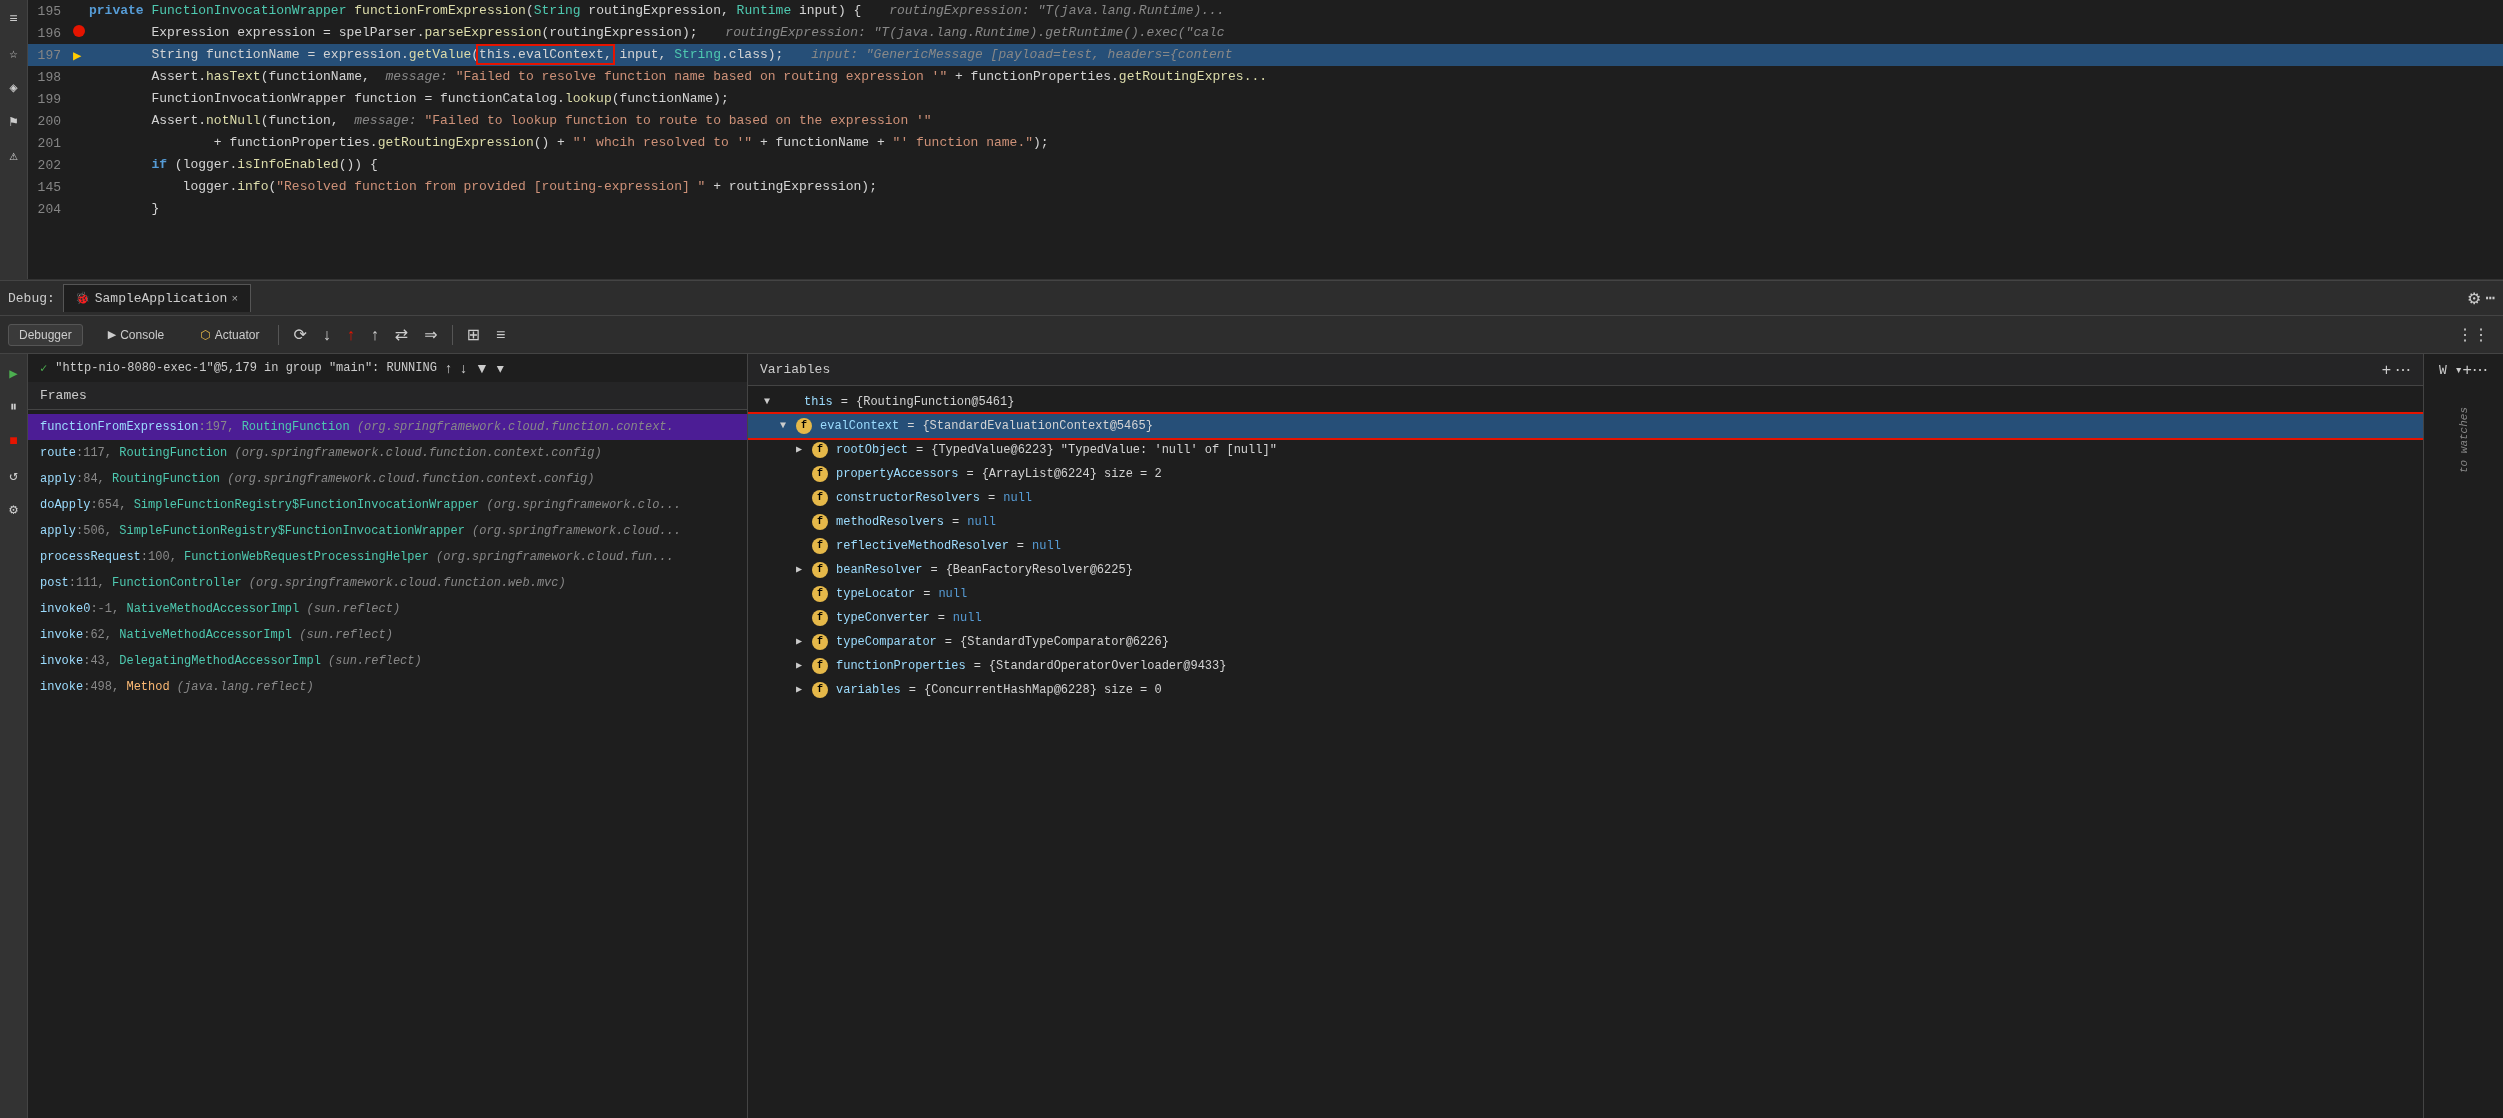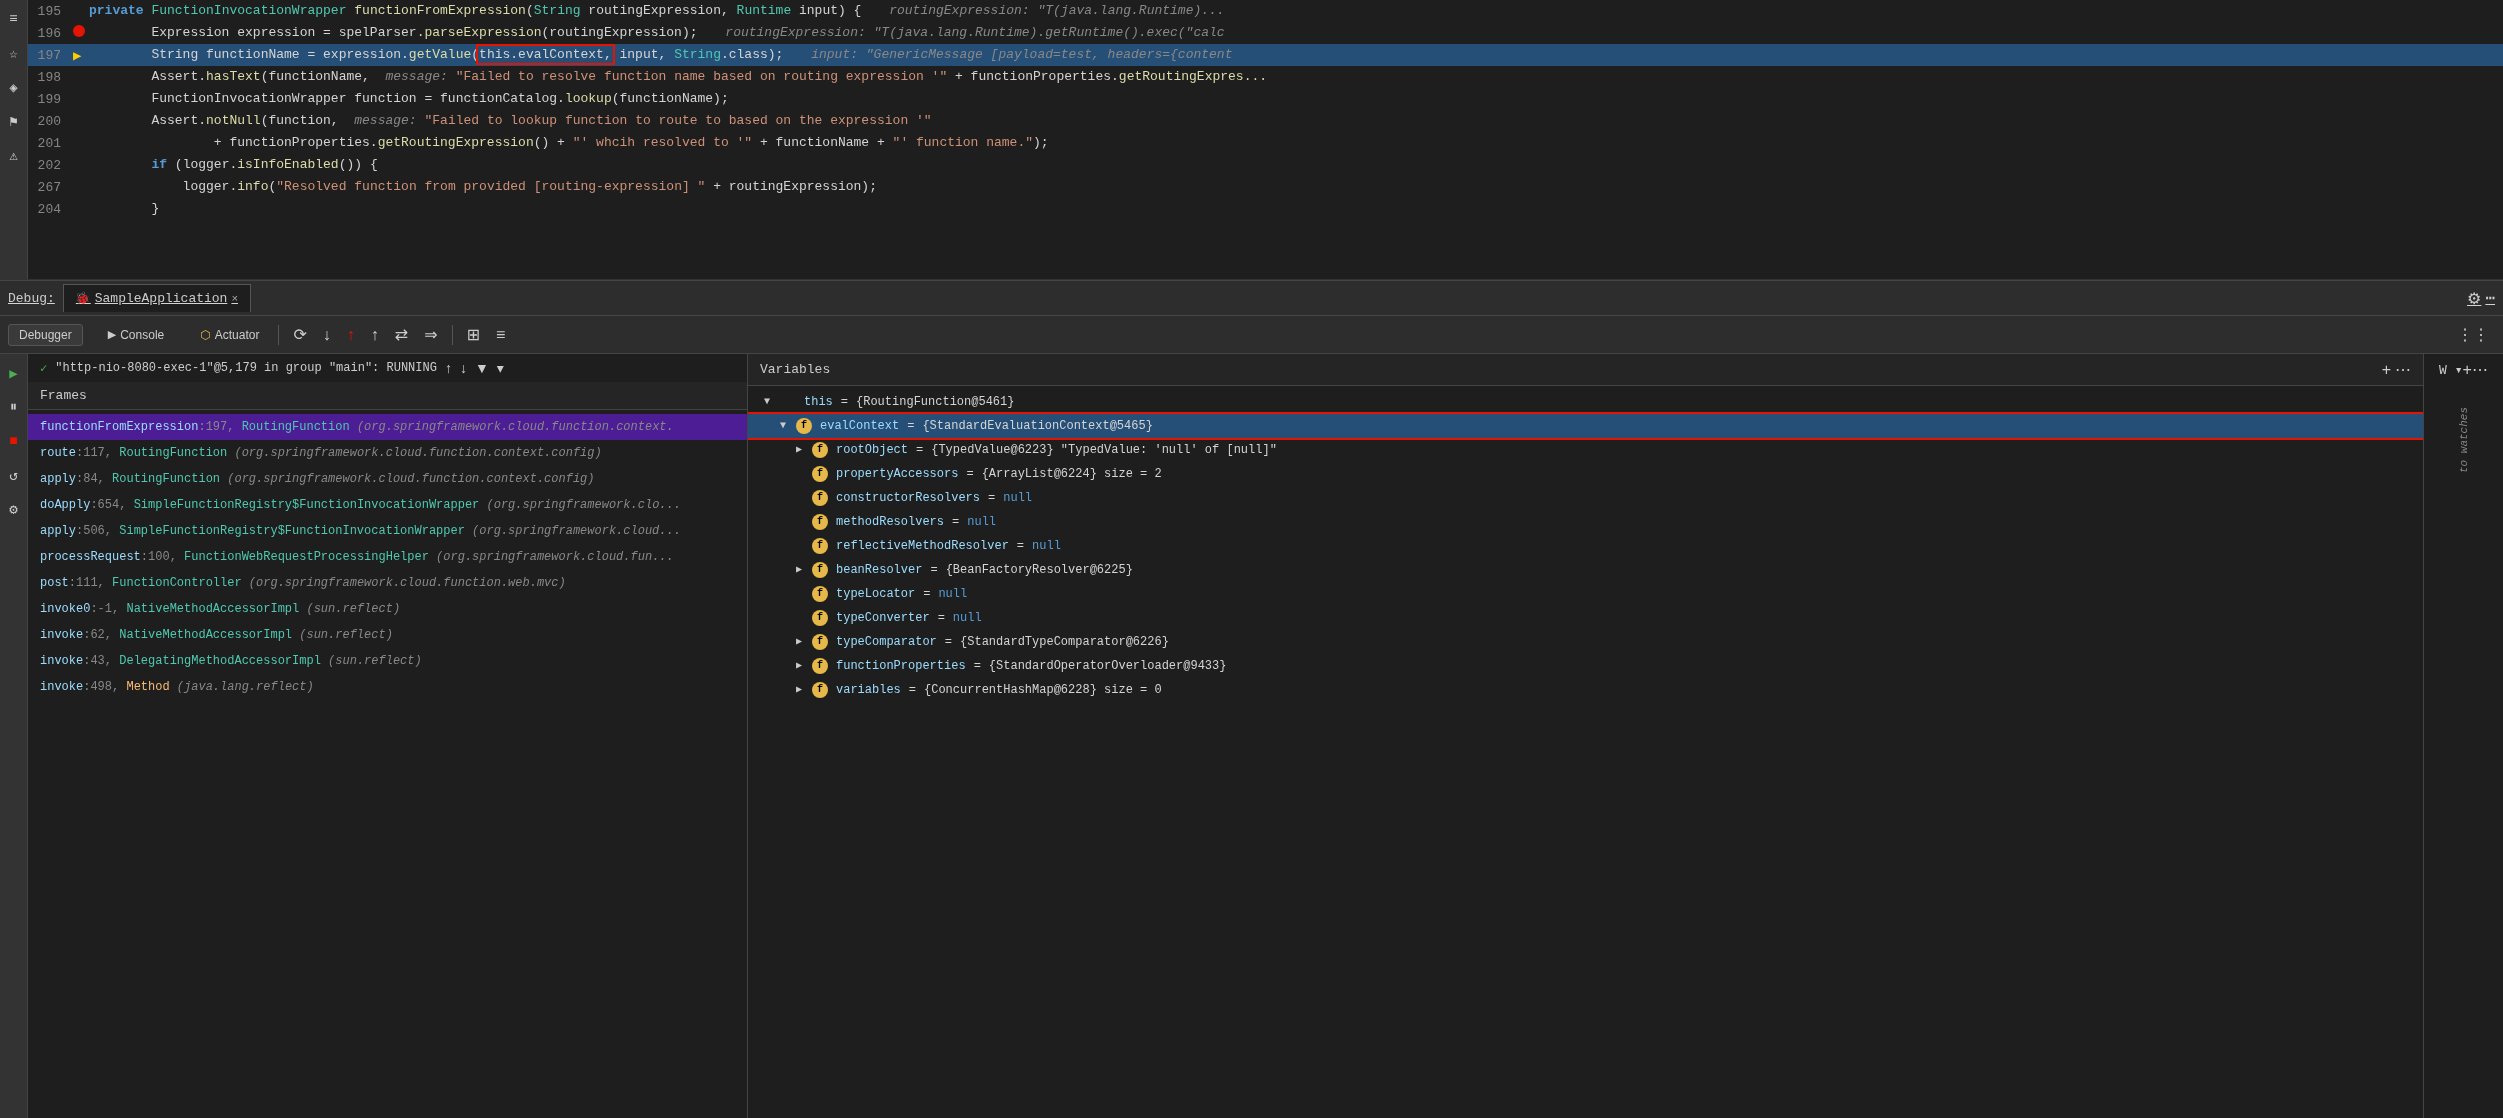--- a/index.html
+++ b/index.html
@@ -86,21 +86,20 @@
 
     
     .debug-tab-bar {
       background: #2d2d2d;
       height: 36px;
       display: flex;
       align-items: center;
       padding: 0 8px;
       border-bottom: 1px solid #444;
       border-top: 1px solid #444;
-      text-decoration: underline;
     }
 
     .debug-label {
       color: #ccc;
       font-size: 13px;
       margin-right: 8px;
     }
 
     .debug-tab {
       display: flex;
@@ -441,21 +440,21 @@
 
       <div class="line">
         <div class="line-number">202</div>
         <div class="line-marker"></div>
         <div class="line-content">
           &nbsp;&nbsp;&nbsp;&nbsp;&nbsp;&nbsp;&nbsp;&nbsp;<span class="kw">if</span> (logger.<span class="method">isInfoEnabled</span>()) {
         </div>
       </div>
 
       <div class="line">
-        <div class="line-number">267</div>
+        <div class="line-number">145</div>
         <div class="line-marker"></div>
         <div class="line-content">
           &nbsp;&nbsp;&nbsp;&nbsp;&nbsp;&nbsp;&nbsp;&nbsp;&nbsp;&nbsp;&nbsp;&nbsp;logger.<span class="method">info</span>(<span class="str">"Resolved function from provided [routing-expression]  "</span> + routingExpression);
         </div>
       </div>
 
       <div class="line">
         <div class="line-number">204</div>
         <div class="line-marker"></div>
         <div class="line-content">

